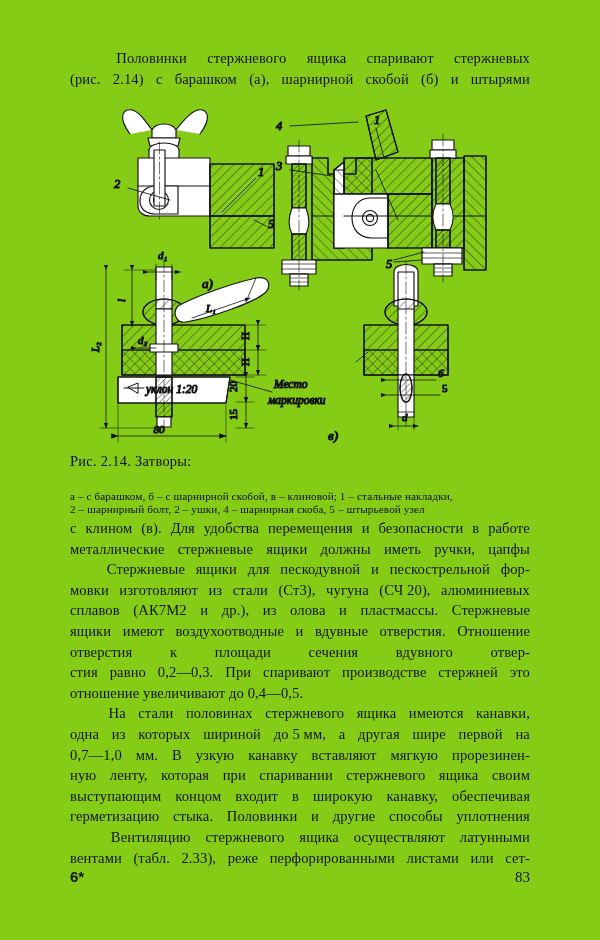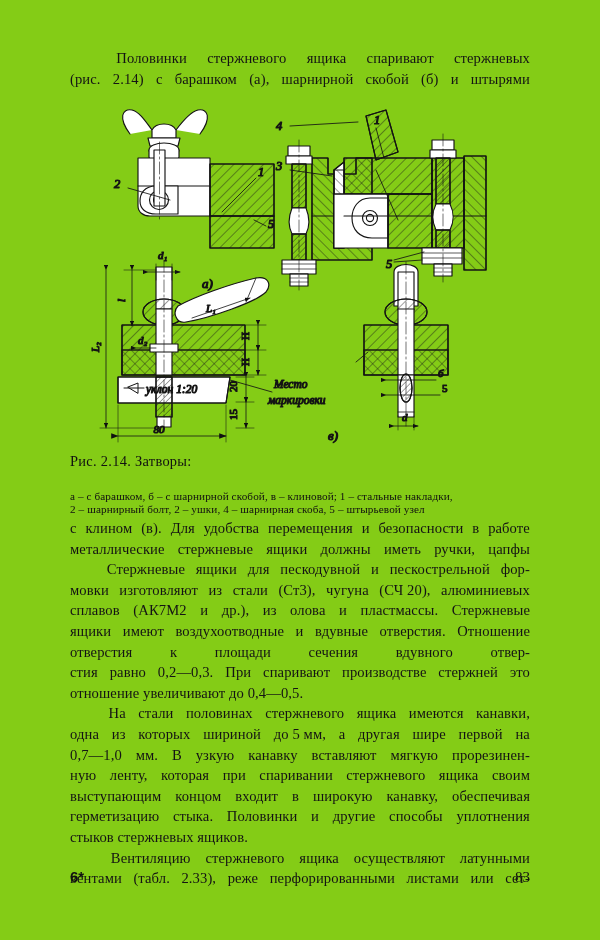--- a/index.html
+++ b/index.html
@@ -604,23 +604,20 @@
             <div class="stretch">
           <span>герметизацию</span>
           <span>стыка.</span>
           <span>Половинки</span>
           <span>и</span>
           <span>другие</span>
           <span>способы</span>
           <span>уплотнения</span>
         </div>
           </div>
-        <div class="ln last">
-          <span>стыков стержневых ящиков.</span>
-        </div>
       </div>
 
       <div class="para">
         <div class="ln">
             <div class="stretch">
           <span class="indent"></span>
           <span>Вентиляцию</span>
           <span>стержневого</span>
           <span>ящика</span>
           <span>осуществляют</span>

